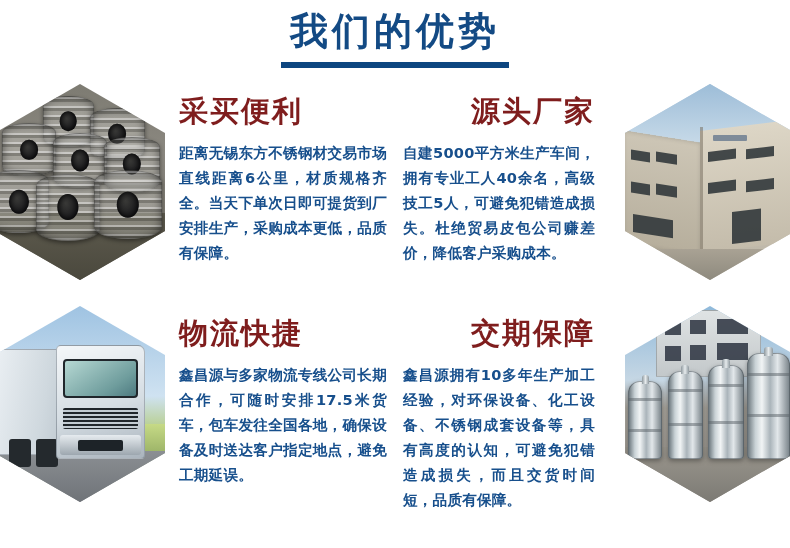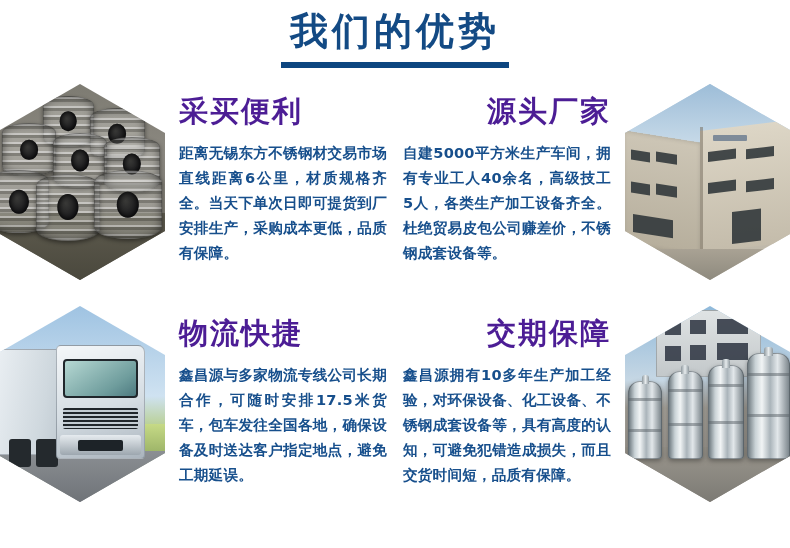--- a/index.html
+++ b/index.html
@@ -45,21 +45,21 @@
   }
   .row.row-2{ height:210px; }
 
   .cell{
     width:395px;
     height:100%;
     display:flex;
     position:relative;
   }
   .cell.img-left{ flex-direction:row; }
-  .cell.img-right{ flex-direction:row-reverse; }
+  .cell.img-right{ flex-direction:row-reverse;gap:16px; }
 
   
   .hex{
     width:170px;
     height:196px;
     flex:0 0 170px;
     -webkit-clip-path:polygon(50% 0%,100% 25%,100% 75%,50% 100%,0% 75%,0% 25%);
     clip-path:polygon(50% 0%,100% 25%,100% 75%,50% 100%,0% 75%,0% 25%);
     position:relative;
     overflow:hidden;
@@ -74,21 +74,21 @@
     flex:1 1 auto;
     padding:14px 8px 0 14px;
     display:flex;
     flex-direction:column;
   }
   .cell.img-right .txt{ padding:14px 14px 0 8px; }
 
   .head{
     font-size:29px;
     font-weight:bold;
-    color:#4c1d95;
+    color:#7f1d1d;
     letter-spacing:2px;
     line-height:34px;
     margin-bottom:12px;
     white-space:nowrap;
   }
   .align-l{ text-align:left; }
   .align-r{ text-align:right; }
 
   .body{
     font-size:14.6px;
@@ -289,21 +289,21 @@
           <div class="win" style="left:8%;top:44%;width:30%;height:9%;"></div>
           <div class="win" style="left:48%;top:46%;width:30%;height:9%;"></div>
           <div class="win" style="left:34%;top:70%;width:30%;height:26%;"></div>
         </div>
         <div class="fac-roofline"></div>
         <div class="fac-logo"></div>
         <div class="fac-ground"></div>
       </div>
       <div class="txt">
         <div class="head align-r">源头厂家</div>
-        <div class="body">自建5000平方米生产车间，拥有专业工人40余名，高级技工5人，各类生产加工设备齐全。杜绝贸易皮包公司赚差价，不锈钢成套设备等。</div>
+        <div class="body">自建5000平方米生产车间，拥有专业工人40余名，高级技工5人，可避免犯错造成损失。杜绝贸易皮包公司赚差价，降低客户采购成本。</div>
       </div>
     </div>
 
   </div>
 
   <div class="row row-2">
 
     <div class="cell img-left">
       <div class="hex ph-truck">
         <div class="tr-field"></div>

